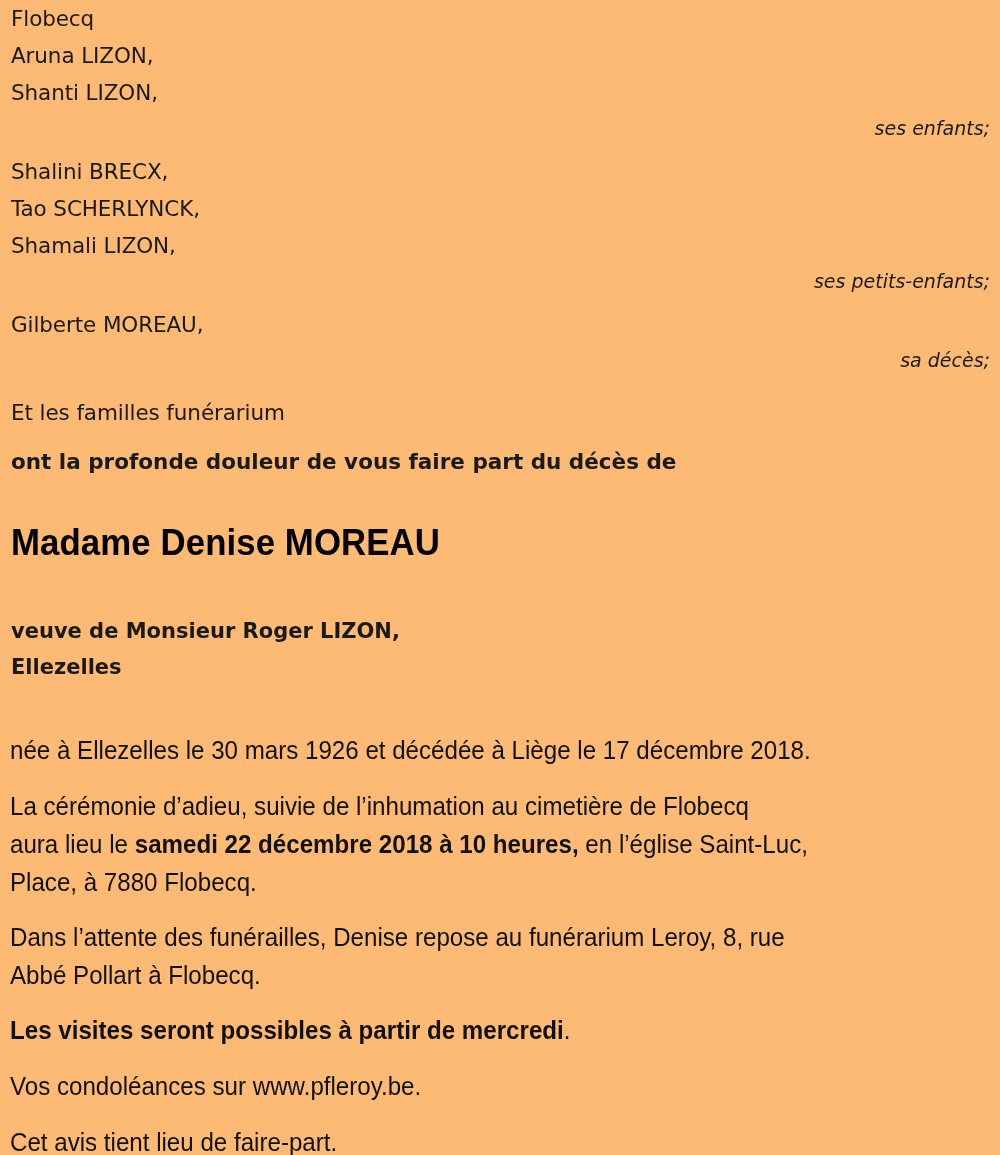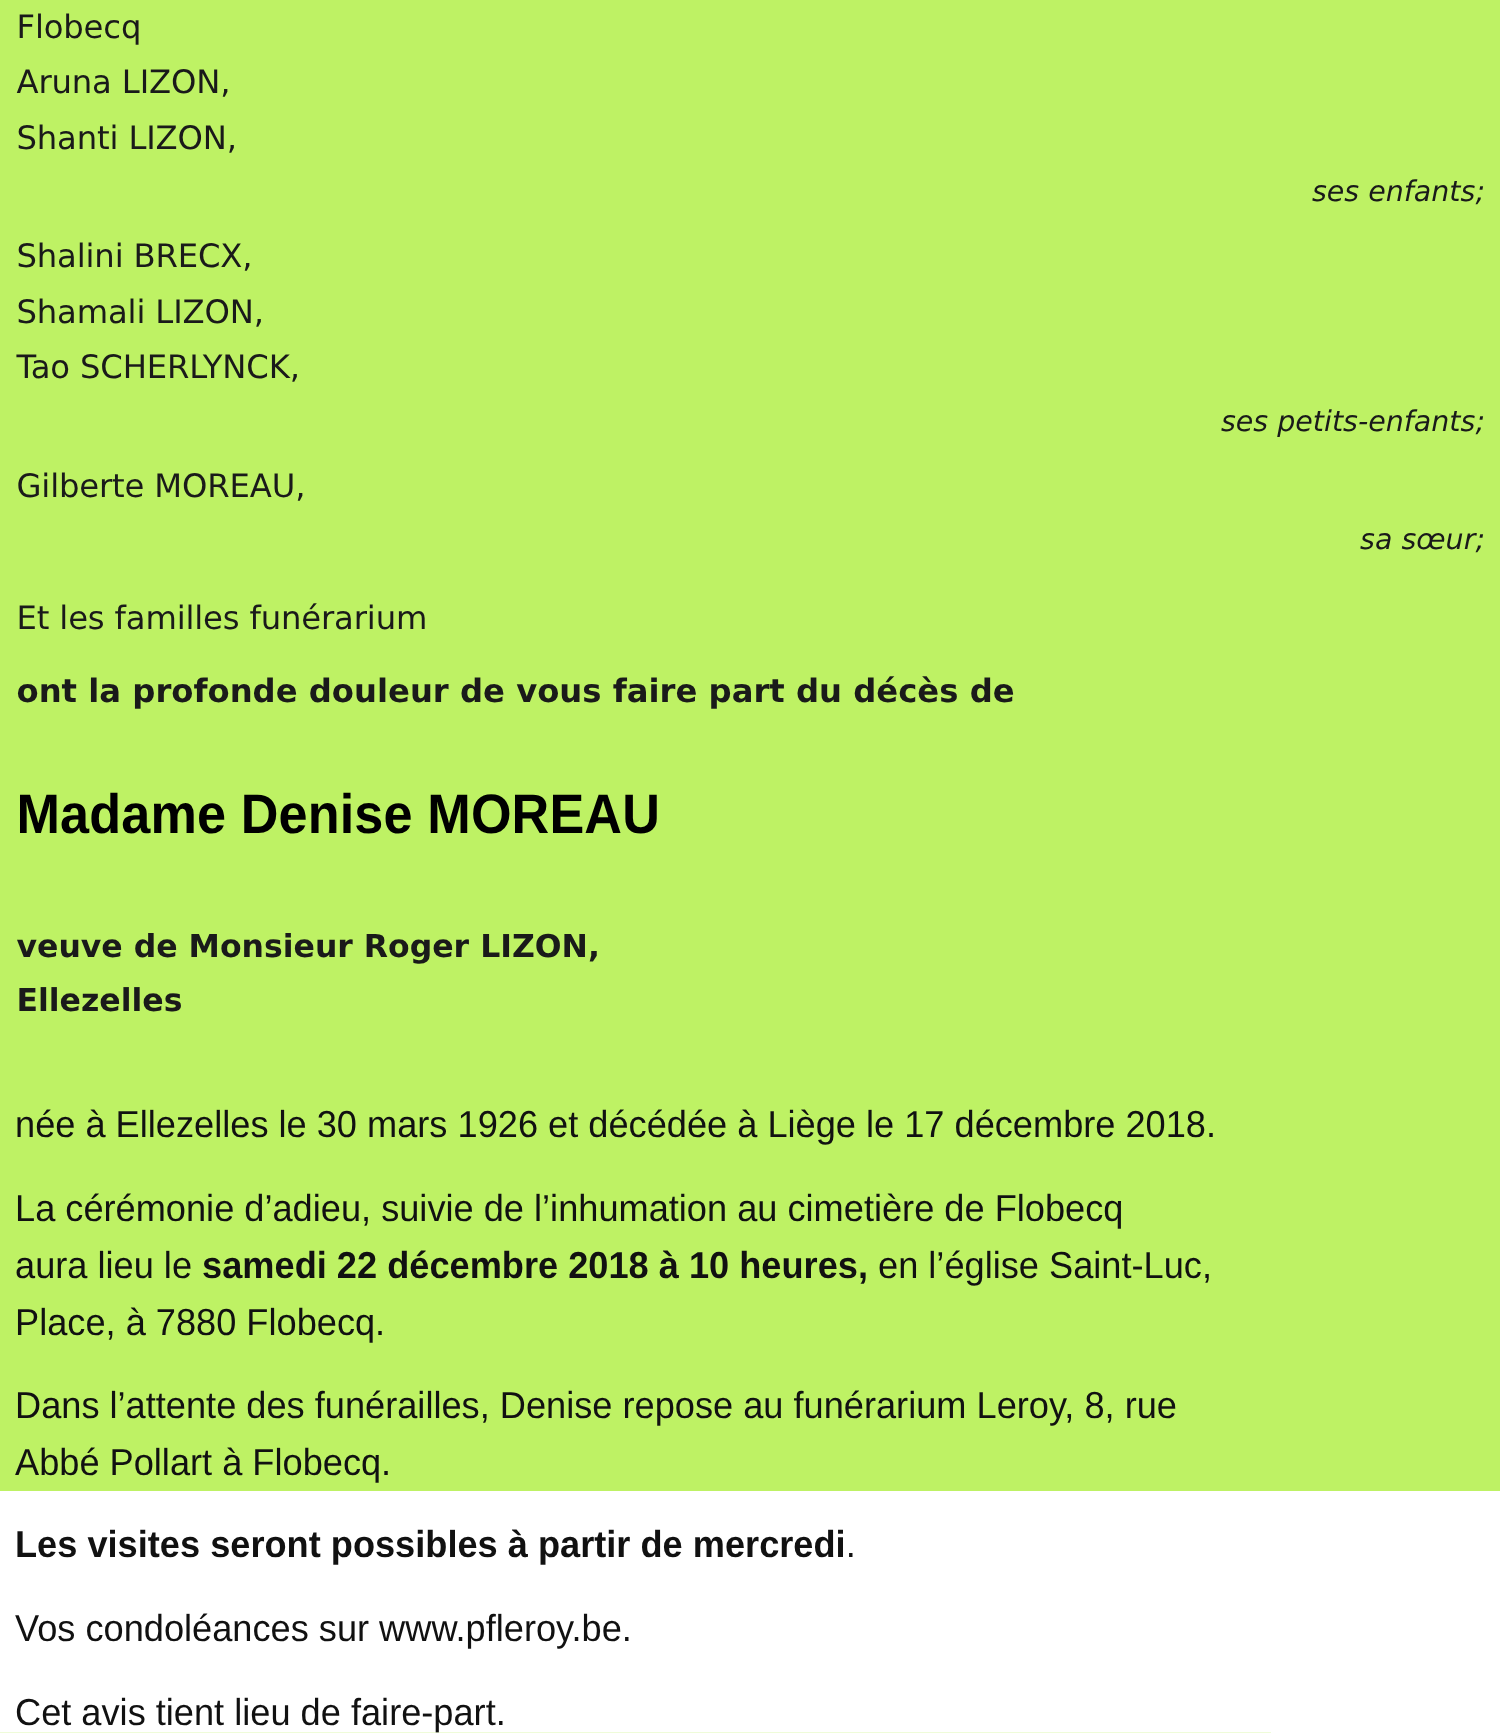--- a/index.html
+++ b/index.html
@@ -12,22 +12,22 @@
     height: 1155px;
     position: relative;
     font-family: "DejaVu Sans", sans-serif;
     color: #000000;
     overflow: hidden;
   }
 
   .page {
     position: relative;
     width: 1000px;
-    height: 994px;
-    background: #bef264;
+    height: 1155px;
+    background: #fdba74;
   }
 
   
   .family-block {
     position: absolute;
     left: 0;
     top: 0;
     width: 1000px;
   }
 
@@ -140,28 +140,28 @@
 
     <div class="name-line">Flobecq</div>
 
     <div class="name-line">Aruna LIZON,</div>
     <div class="name-line">Shanti LIZON,</div>
     <div class="relation-line">ses enfants;</div>
 
     <div class="gap-md"></div>
 
     <div class="name-line">Shalini BRECX,</div>
+    <div class="name-line">Tao SCHERLYNCK,</div>
     <div class="name-line">Shamali LIZON,</div>
-    <div class="name-line">Tao SCHERLYNCK,</div>
     <div class="relation-line">ses petits-enfants;</div>
 
     <div class="gap-md"></div>
 
     <div class="name-line">Gilberte MOREAU,</div>
-    <div class="relation-line">sa sœur;</div>
+    <div class="relation-line">sa décès;</div>
 
     <div class="gap-sm"></div>
 
     <div class="name-line">Et les familles funérarium</div>
   </div>
 
   <div class="announce">ont la profonde douleur de vous faire part du décès de</div>
 
   <div class="deceased-name">Madame Denise MOREAU</div>
 

